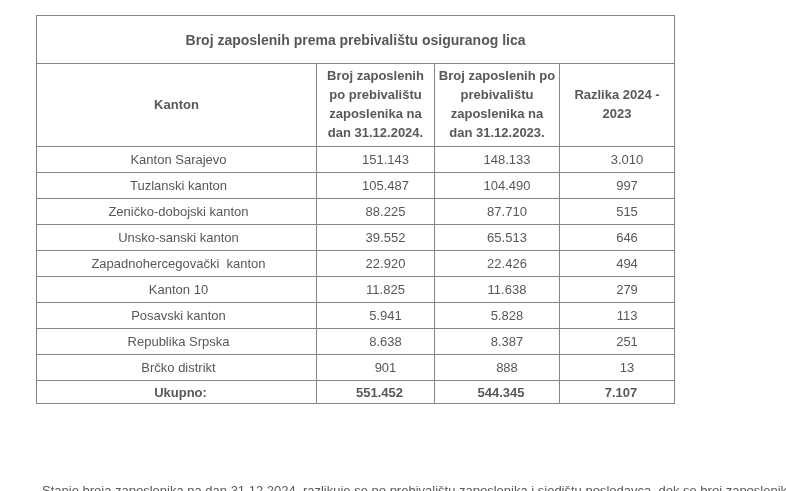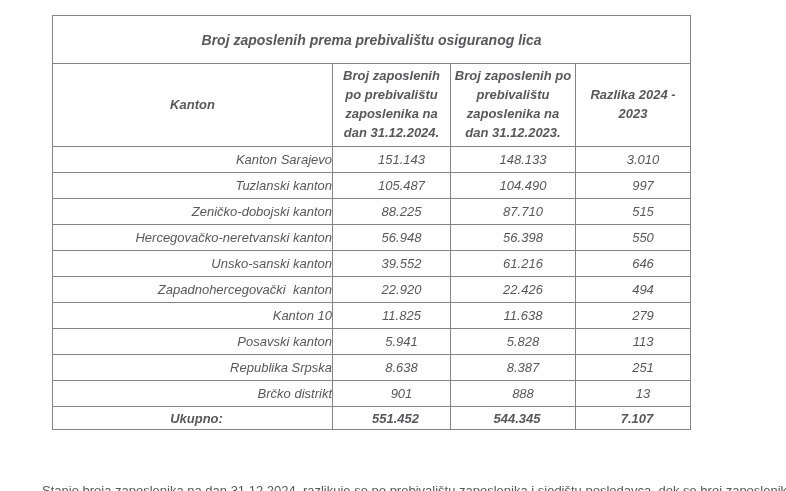--- a/index.html
+++ b/index.html
@@ -5,23 +5,22 @@
   * { margin: 0; padding: 0; box-sizing: border-box; }
   html, body {
     width: 786px; height: 491px;
     background: #ffffff;
     overflow: hidden;
     font-family: "Liberation Sans", "DejaVu Sans", sans-serif;
     color: #58585a;
   }
   .table-wrap {
     position: absolute;
-    left: 52px; top: 15px;
+    left: 36px; top: 15px;
     width: 638px;
-    font-style: italic;
   }
   table.emp-table {
     width: 100%;
     border-collapse: collapse;
     table-layout: fixed;
     border: 1px solid #6e6e6e;
   }
   table.emp-table td, table.emp-table th {
     border: 1px solid #848484;
     font-size: 13px;
@@ -47,21 +46,21 @@
     vertical-align: middle;
     line-height: 1.45;
     padding: 2px 3px;
   }
   tbody td {
     height: 26px;
     vertical-align: middle;
     padding-left: 20px;
   }
   td.label-cell {
-    text-align: right;
+    text-align: center;
     padding-left: 4px;
     white-space: pre-wrap;
   }
   td.num-cell {
     text-align: center;
   }
   tfoot td {
     height: 23px;
     font-weight: bold;
     vertical-align: middle;
@@ -114,29 +113,23 @@
           <td class="num-cell">104.490</td>
           <td class="num-cell">997</td>
         </tr>
         <tr>
           <td class="label-cell">Zeničko-dobojski kanton</td>
           <td class="num-cell">88.225</td>
           <td class="num-cell">87.710</td>
           <td class="num-cell">515</td>
         </tr>
         <tr>
-          <td class="label-cell">Hercegovačko-neretvanski kanton</td>
-          <td class="num-cell">56.948</td>
-          <td class="num-cell">56.398</td>
-          <td class="num-cell">550</td>
-        </tr>
-        <tr>
           <td class="label-cell">Unsko-sanski kanton</td>
           <td class="num-cell">39.552</td>
-          <td class="num-cell">61.216</td>
+          <td class="num-cell">65.513</td>
           <td class="num-cell">646</td>
         </tr>
         <tr>
           <td class="label-cell">Zapadnohercegovački  kanton</td>
           <td class="num-cell">22.920</td>
           <td class="num-cell">22.426</td>
           <td class="num-cell">494</td>
         </tr>
         <tr>
           <td class="label-cell">Kanton 10</td>

